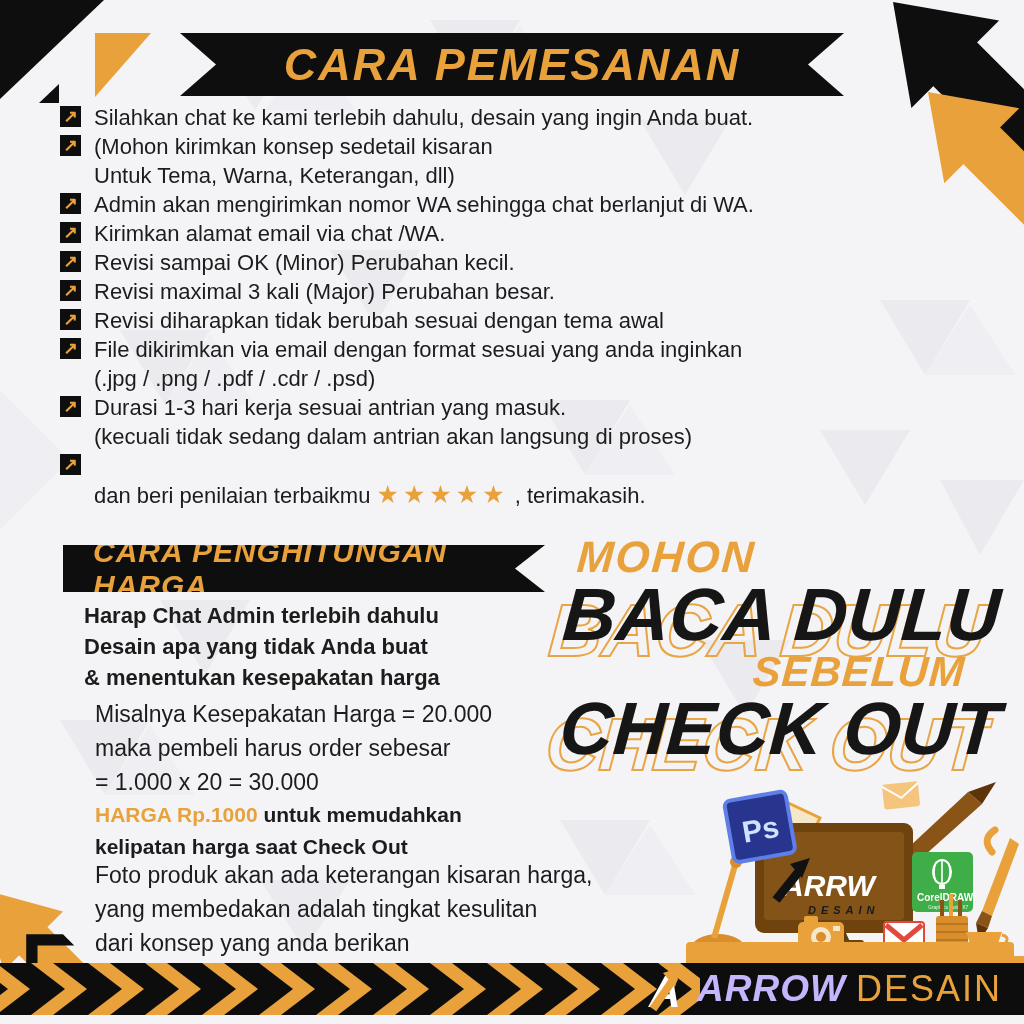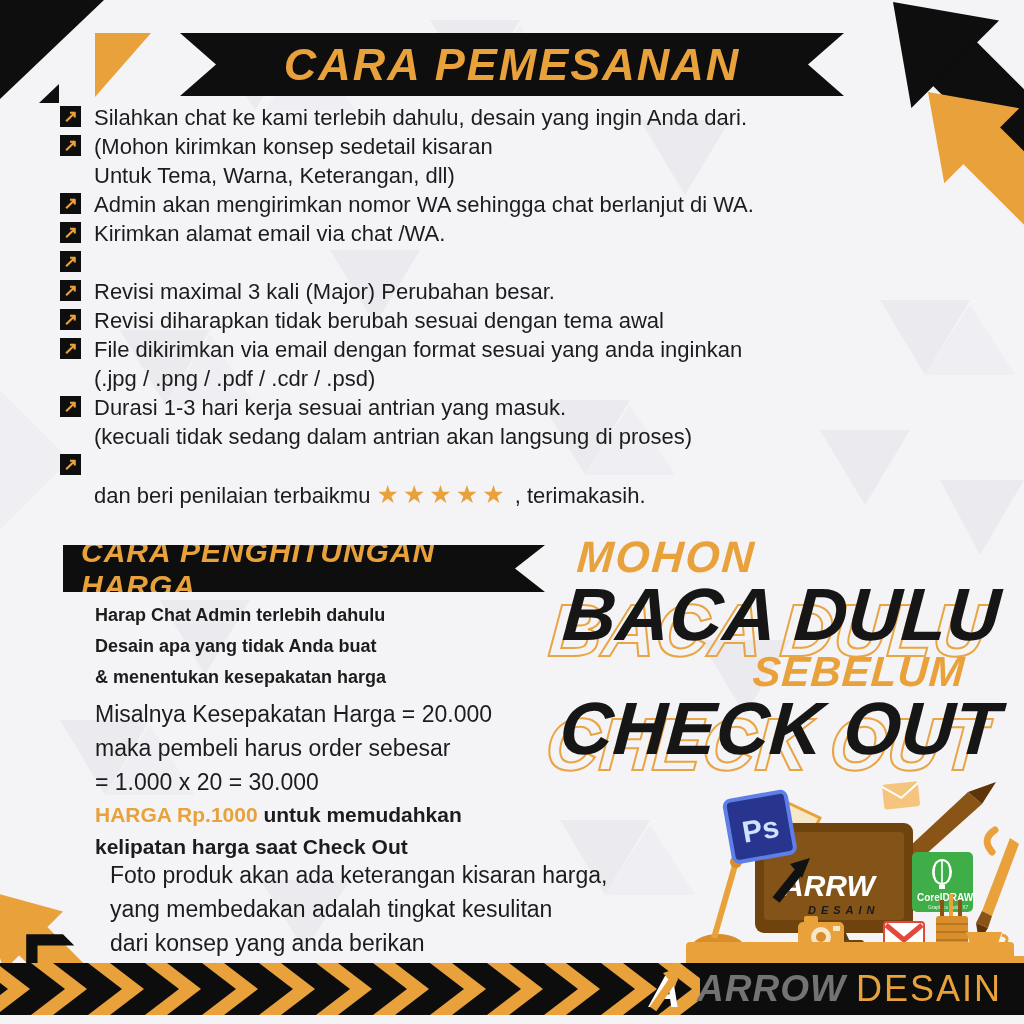--- a/index.html
+++ b/index.html
@@ -16,47 +16,47 @@
 
   
   #order-list{left:60px;top:103px;width:930px;z-index:2;}
   .o-row{display:flex;align-items:flex-start;min-height:29px;}
   .bullet{flex:0 0 21px;height:21px;margin-top:3px;margin-right:13px;background:var(--black);
           color:var(--orange);font-weight:700;font-size:17px;line-height:21px;text-align:center;}
   .o-text{font-size:22px;line-height:29px;white-space:nowrap;}
   .stars{color:var(--orange);font-size:25px;letter-spacing:4px;}
 
   
-  #ribbon-price{left:63px;top:545px;width:482px;height:47px;z-index:2;justify-content:flex-start;padding-left:18px;box-sizing:border-box;
+  #ribbon-price{left:63px;top:545px;width:482px;height:47px;z-index:2;justify-content:flex-start;padding-left:30px;box-sizing:border-box;
       clip-path:polygon(0 0,100% 0,calc(100% - 30px) 50%,100% 100%,0 100%);}
   #ribbon-price .rt{font-size:30px;font-weight:700;font-style:italic;letter-spacing:1px;color:var(--orange);}
   .para{z-index:2;white-space:nowrap;}
-  #price-bold{left:95px;top:600px;font-size:18px;line-height:31px;font-weight:700;}
+  #price-bold{left:84px;top:600px;font-size:22px;line-height:31px;font-weight:700;}
   #price-example{left:95px;top:697px;font-size:23px;line-height:34px;}
   #price-highlight{left:95px;top:799px;font-size:21px;line-height:32px;font-weight:700;}
   #price-highlight .accent{color:var(--orange);}
-  #price-note{left:110px;top:858px;font-size:23px;line-height:34px;}
+  #price-note{left:95px;top:858px;font-size:23px;line-height:34px;}
 
   
   .notice{z-index:2;font-style:italic;font-weight:700;white-space:nowrap;transform:skewX(-4deg);}
   .n-big{font-size:74px;letter-spacing:0px;color:#161616;}
   .n-outline{color:transparent;-webkit-text-stroke:2px var(--orange);z-index:1;opacity:.95;}
   #n-mohon{left:577px;top:532px;font-size:44px;letter-spacing:2px;color:var(--orange);}
   #n-baca{left:563px;top:572px;}
   #n-baca-o{left:549px;top:588px;}
   #n-sebelum{left:565px;top:648px;width:400px;text-align:right;font-size:42px;letter-spacing:1px;color:var(--orange);}
   #n-check{left:560px;top:686px;}
   #n-check-o{left:546px;top:702px;}
 
   
   #footer-strip{left:686px;top:956px;width:338px;height:8px;background:var(--orange);z-index:4;}
   #footer-bar{left:0;top:963px;width:1024px;height:52px;background:#0d0d0d;z-index:4;display:flex;align-items:center;}
   #chevrons{position:absolute;left:0;top:0;}
   #brand{position:absolute;right:22px;top:0;height:52px;display:flex;align-items:center;gap:10px;}
-  #brand-arrow{font-size:37px;font-weight:700;font-style:italic;color:#737373;letter-spacing:1px;}
+  #brand-arrow{font-size:37px;font-weight:700;font-style:italic;color:#c4b5fd;letter-spacing:1px;}
   #brand-desain{font-size:36px;font-weight:400;color:var(--orange);letter-spacing:2px;}
 </style>
 </head>
 <body>
 
 <div id="canvas">
 
   <svg class="abs" style="left:0;top:0;z-index:0" width="1024" height="1024">
     <g fill="#ebebef">
       <polygon points="210,40 300,40 255,110"></polygon>
@@ -111,40 +111,41 @@
     </g>
   </svg>
 
   <div id="ribbon-top" class="abs ribbon">
     <span class="rt">CARA PEMESANAN</span>
   </div>
 
   <div id="order-list" class="abs">
       <div class="o-row">
         <span class="bullet">↗</span>
-        <span class="o-text"><span>Silahkan chat ke kami terlebih dahulu, desain yang ingin Anda dari.</span></span>
+        <span class="o-text"><span>Silahkan chat ke kami terlebih dahulu, desain yang ingin Anda buat.</span></span>
       </div>
       <div class="o-row">
         <span class="bullet">↗</span>
         <span class="o-text"><span>(Mohon kirimkan konsep sedetail kisaran</span></span>
       </div>
       <div class="o-row">
         <span class="bullet" style="visibility: hidden;">↗</span>
         <span class="o-text"><span>Untuk Tema, Warna, Keterangan, dll)</span></span>
       </div>
       <div class="o-row">
         <span class="bullet">↗</span>
         <span class="o-text"><span>Admin akan mengirimkan nomor WA sehingga chat berlanjut di WA.</span></span>
       </div>
       <div class="o-row">
         <span class="bullet">↗</span>
         <span class="o-text"><span>Kirimkan alamat email via chat /WA.</span></span>
       </div>
       <div class="o-row">
         <span class="bullet">↗</span>
+        <span class="o-text"><span>Revisi sampai OK (Minor) Perubahan kecil.</span></span>
       </div>
       <div class="o-row">
         <span class="bullet">↗</span>
         <span class="o-text"><span>Revisi maximal 3 kali (Major) Perubahan besar.</span></span>
       </div>
       <div class="o-row">
         <span class="bullet">↗</span>
         <span class="o-text"><span>Revisi diharapkan tidak berubah sesuai dengan tema awal</span></span>
       </div>
       <div class="o-row">

